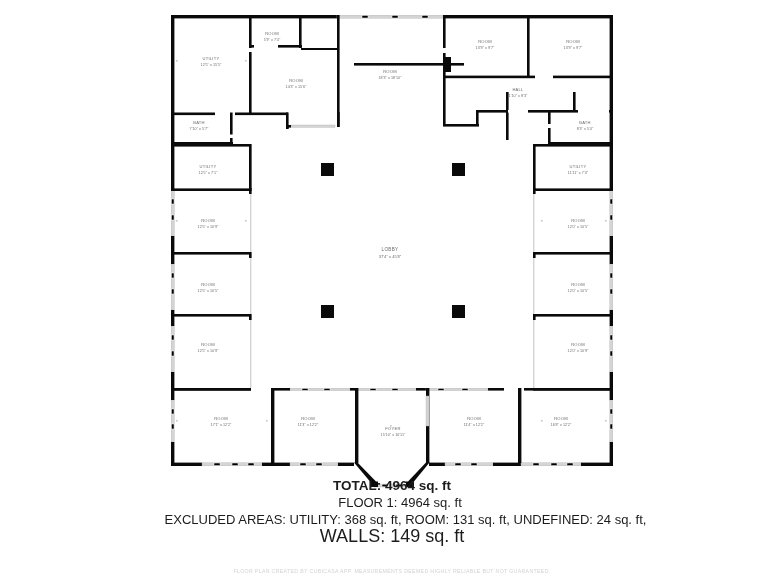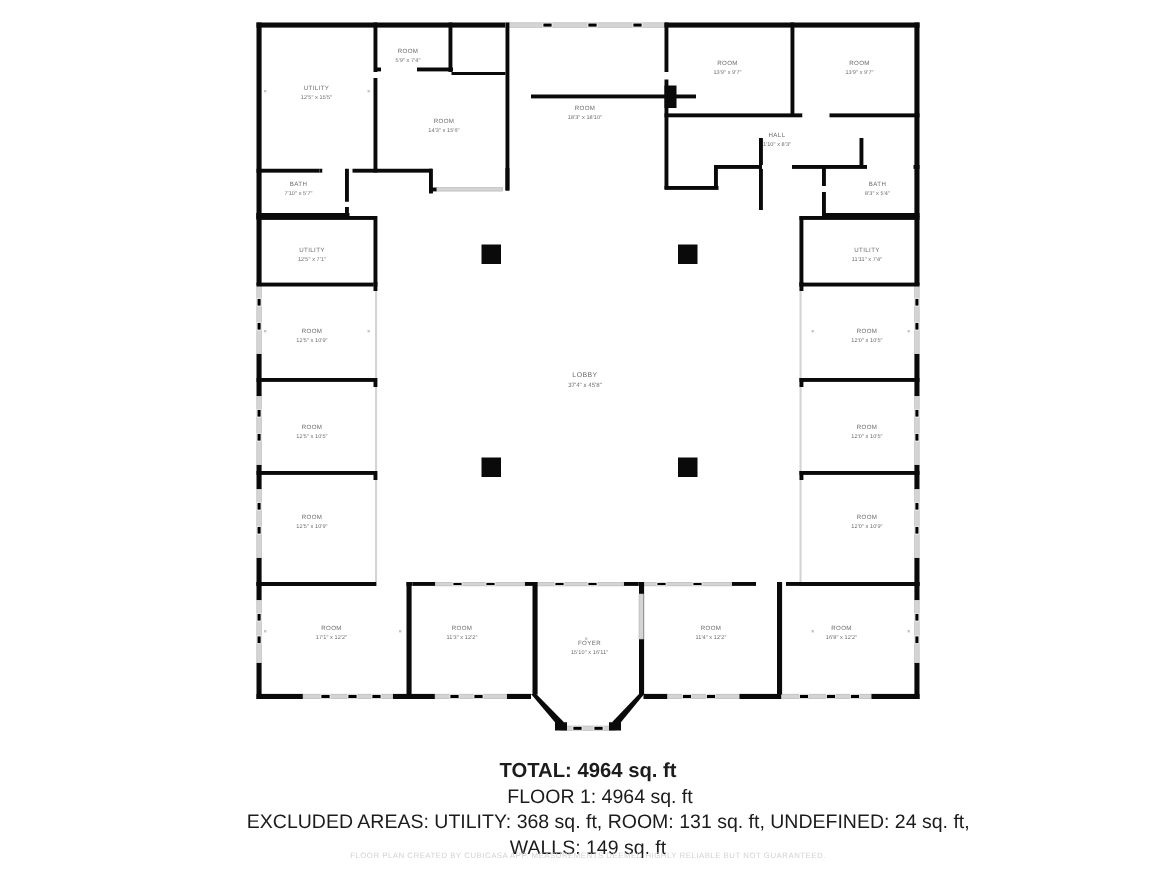--- a/index.html
+++ b/index.html
@@ -18,27 +18,27 @@
   .lobby-name{font-size:4.6px;letter-spacing:0.3px;}
   .lobby-dim{font-size:4.1px;}
   .wall{fill:#0a0a0a;}
   .thinwall{fill:#111111;}
   .win{fill:#d4d4d4;stroke:#b4b4b4;stroke-width:0.4;}
   .winline{stroke:#ffffff;stroke-width:0.5;}
   .opening{fill:#ffffff;}
   .col{fill:#0a0a0a;}
   .tick{fill:#9a9a9a;}
   #summary{
-    position:absolute;left:0;top:505px;width:784px;text-align:center;
+    position:absolute;left:0;top:477px;width:784px;text-align:center;
     color:#1c1c1c;
   }
   .sum-total{font-size:13.5px;font-weight:bold;line-height:17px;}
   .sum-floor{font-size:13px;line-height:17px;margin-left:16px;}
   .sum-excluded{font-size:13px;line-height:17px;margin-left:27px;}
-  .sum-walls{font-size:13px;line-height:17px;}
+  .sum-walls{font-size:18px;line-height:17px;}
   #footer{
     position:absolute;left:0;top:568px;width:784px;text-align:center;
     font-size:5.2px;letter-spacing:0.35px;color:#d2d2d2;
   }
 </style>
 </head>
 <body>
 
 <div id="plan-wrap">
 <svg id="floorplan" width="784" height="500" viewBox="0 0 784 500" xmlns="http://www.w3.org/2000/svg">

